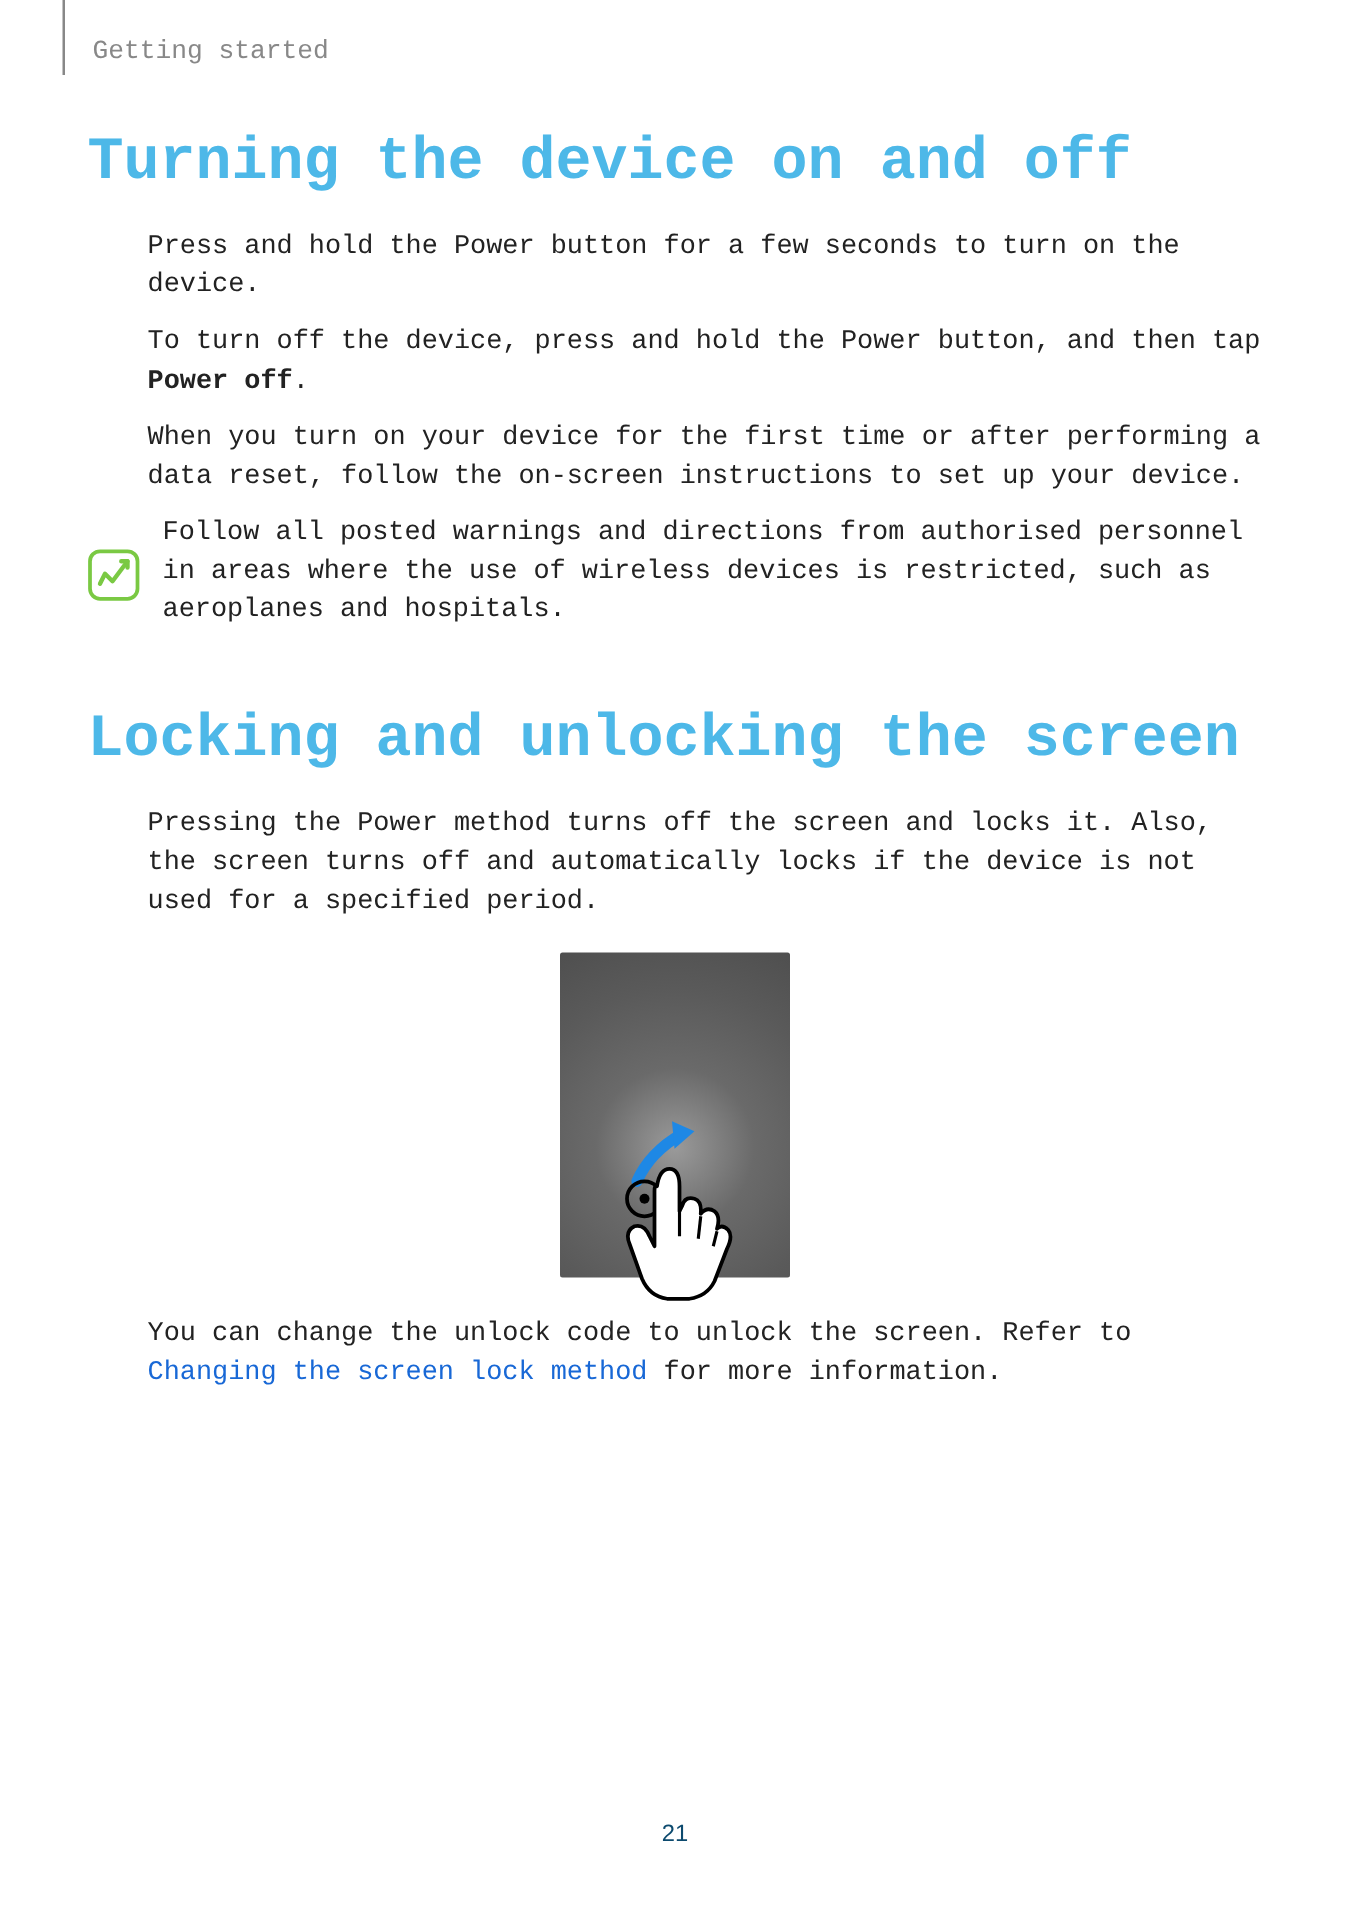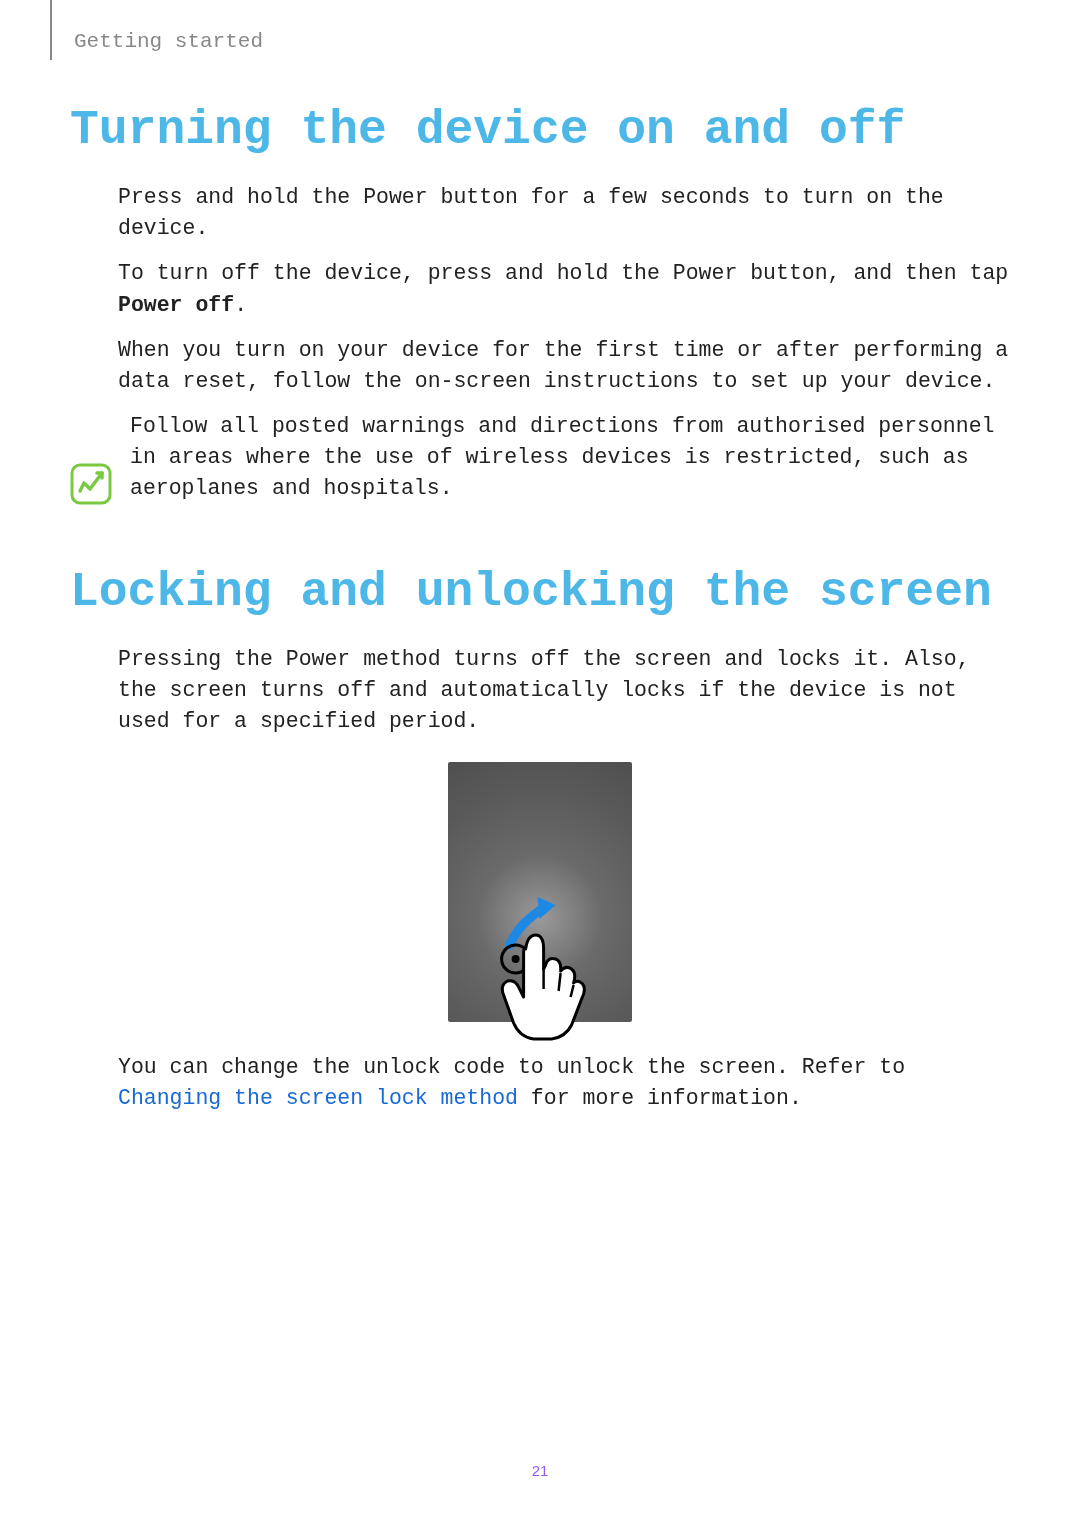--- a/index.html
+++ b/index.html
@@ -44,21 +44,21 @@
       font-size: 21.5px;
       line-height: 1.45;
       margin-bottom: 14px;
       margin-left: 48px;
     }
     .bold {
       font-weight: bold;
     }
     .note-block {
       display: flex;
-      align-items: flex-end;
+      align-items: center;
       gap: 18px;
       margin-top: 10px;
       margin-bottom: 60px;
     }
     .note-icon {
       flex-shrink: 0;
       width: 42px;
       height: 42px;
       margin-top: 4px;
     }
@@ -94,22 +94,22 @@
       transform: translateX(-48%);
     }
     .link {
       color: #1868D6;
     }
     .page-number {
       position: absolute;
       bottom: 48px;
       left: 50%;
       transform: translateX(-50%);
-      color: #8b5cf6;
-      font-size: 15px;
+      color: #0c4a6e;
+      font-size: 19px;
     }
   </style>
 </head>
 <body>
 
 <div class="page">
   <div class="tab-mark"></div>
 
   <div class="breadcrumb">Getting started</div>
 

